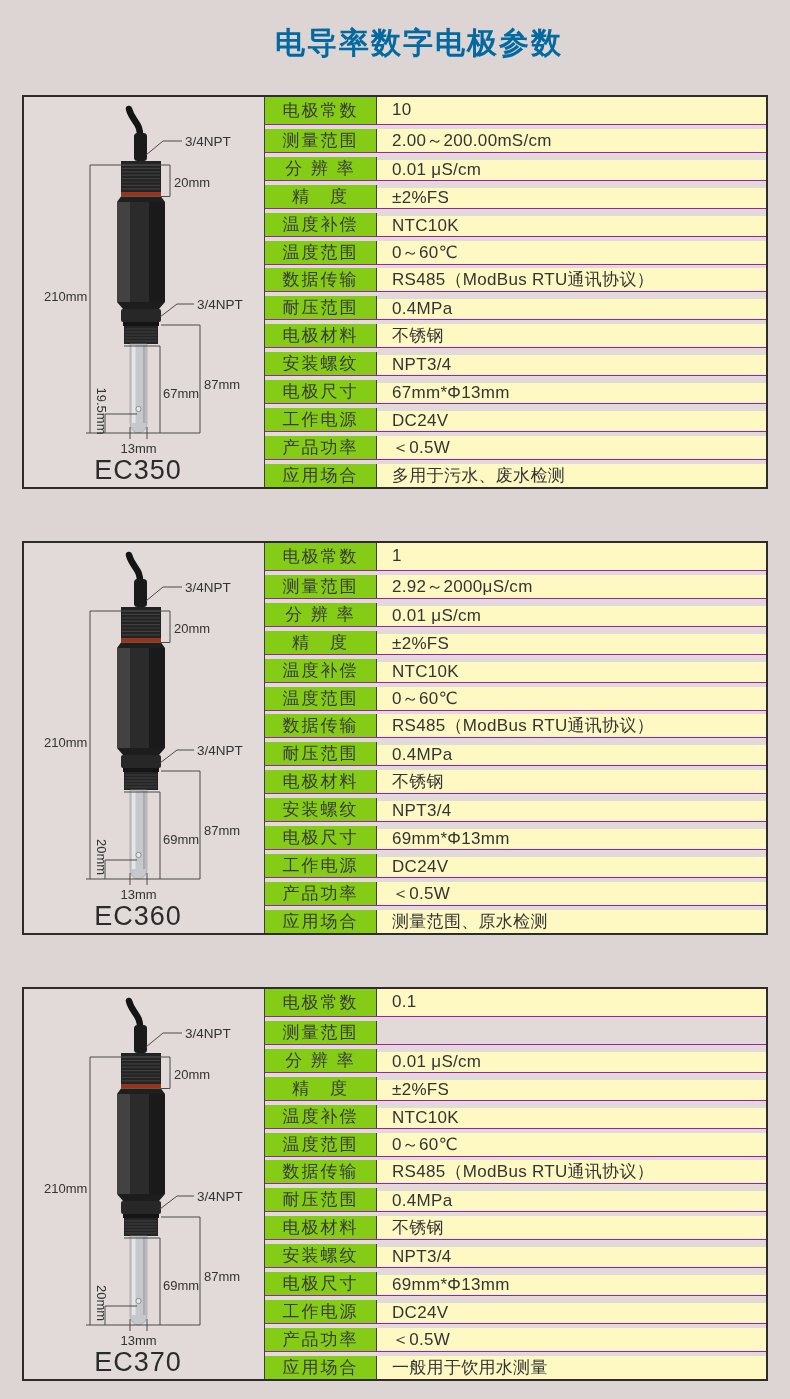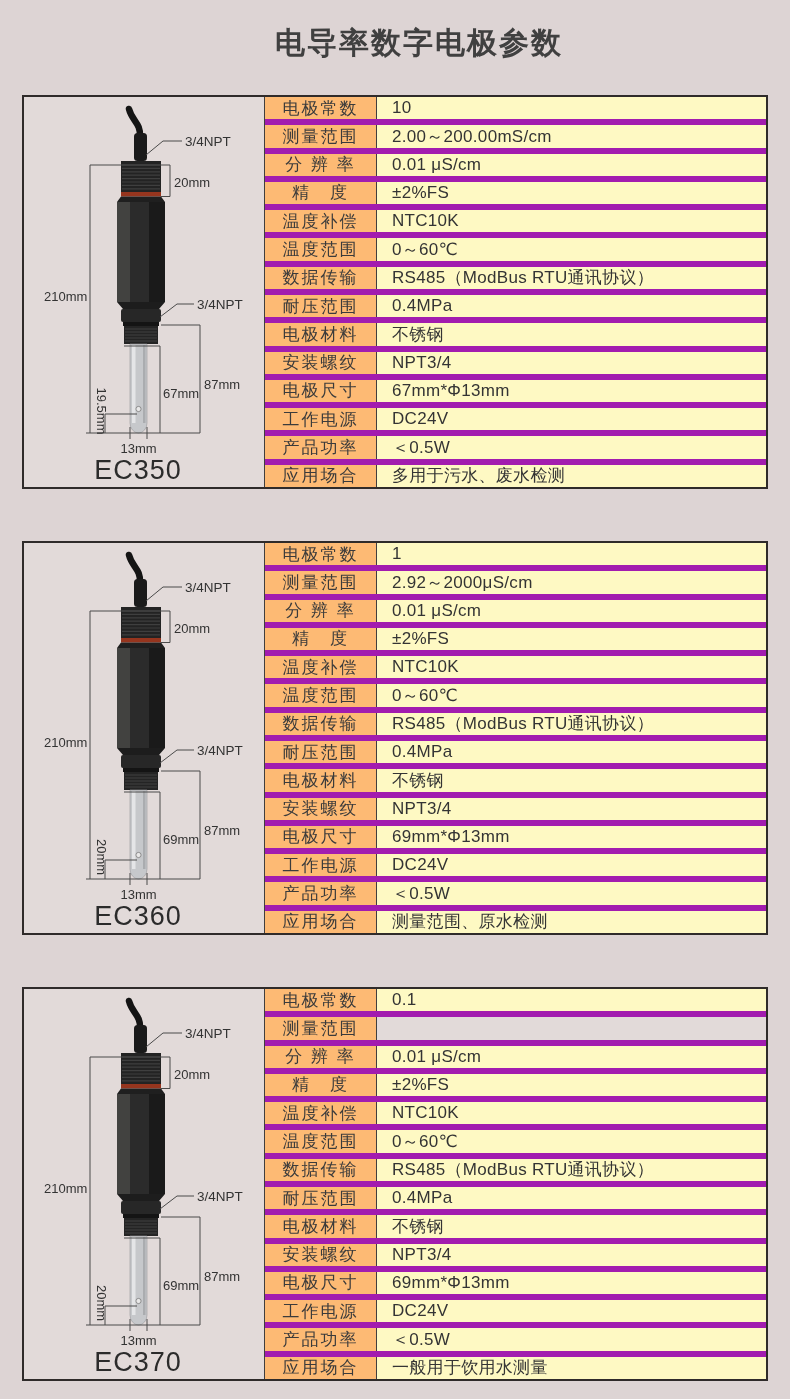--- a/index.html
+++ b/index.html
@@ -8,21 +8,21 @@
     background:#ddd4d4;
     font-family:"Liberation Sans","DejaVu Sans",sans-serif;
     -webkit-font-smoothing:antialiased;
   }
   .page-title{
     padding-top:26px;
     text-align:center;
     font-size:30px;
     line-height:34px;
     font-weight:bold;
-    color:#404040;
+    color:#0369a1;
     letter-spacing:2px;
     margin-left:48px;
   }
   .card{
     box-sizing:border-box;
     width:746px;height:394px;
     margin:52px auto 0 auto;
     border:2px solid #2f2b2a;
     background:#e2dad9;
     display:flex;
@@ -35,26 +35,26 @@
   }
   .diagram svg{display:block;width:240px;height:390px;}
   .spec-table{
     flex:1;
     display:flex;
     flex-direction:column;
     border-left:1px solid #403e3e;
     min-width:0;
   }
   .spec-row{flex:1;display:flex;min-height:0;}
-  .spec-row + .spec-row{border-top:6px solid #a21caf;}
+  .spec-row + .spec-row{border-top:1px solid #a21caf;align-items:flex-end;}
   .spec-label{
     flex:0 0 112px;
     box-sizing:border-box;
     border-right:1px solid #403e3e;
-    background:#fdba74;
+    background:#84cc16;
     display:flex;align-items:center;justify-content:center;
     font-size:17px;color:#3b3b3b;
     letter-spacing:2px;
     white-space:pre;
   }
   .spec-value{
     flex:1;
     background:#fef9c3;
     display:flex;align-items:center;
     padding-left:15px;

